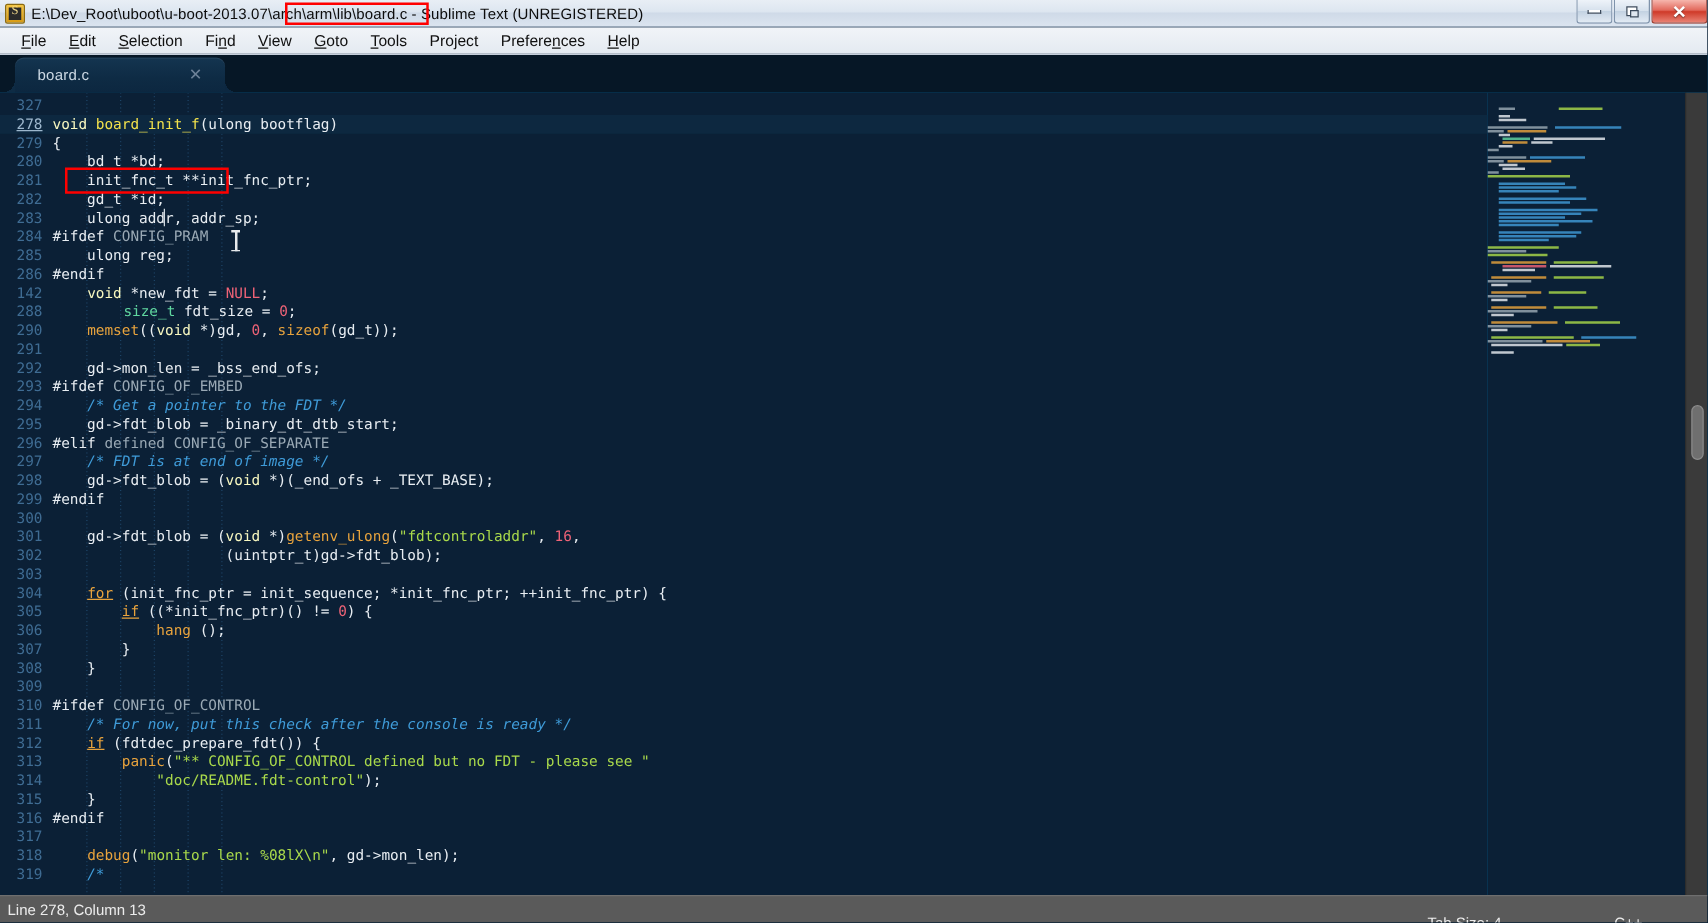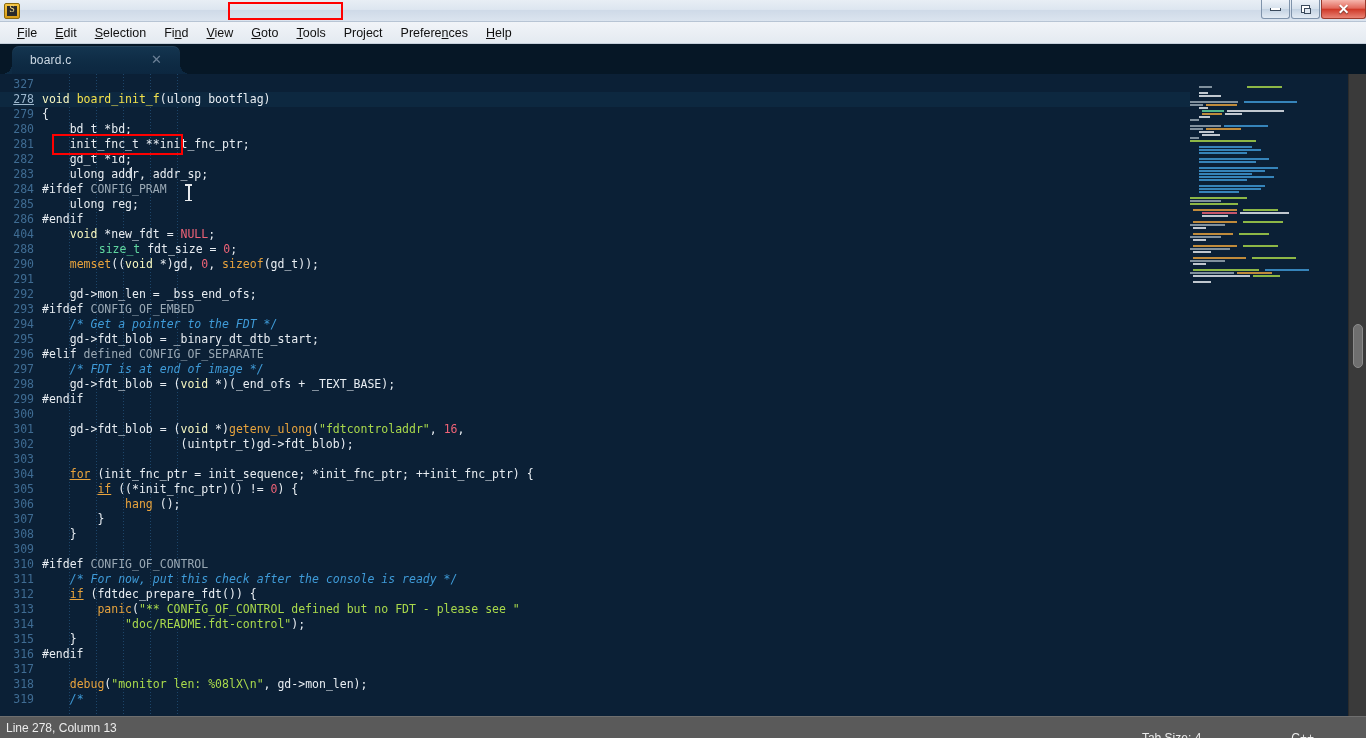--- a/index.html
+++ b/index.html
@@ -257,20 +257,21 @@
   .sb-tab { margin-right: 90px; }
   .sb-syn { margin-right: 52px; }
 </style>
 </head>
 <body>
 
 <div id="app">
 
   <div class="titlebar">
     <div class="tb-icon"></div>
+    <div class="tb-title"><span>E:\Dev_Root\uboot\u-boot-2013.07\arch\</span><span class="hl">arm\lib\board.c</span><span> - Sublime Text (UNREGISTERED)</span></div>
 
     <div class="wincontrols">
       <div class="wc">
           <span class="glyph-min"></span>
         </div>
       <div class="wc">
           <span class="glyph-restore"></span>
         </div>
       <div class="wc close">
           <span class="glyph-close">✕</span>
@@ -312,21 +313,21 @@
           <div class="row"><div class="gut">327</div><div class="src">&nbsp;</div></div>
           <div class="row cur"><div class="gut">278</div><div class="src"><span class="k">void </span><span class="fnd">board_init_f</span><span class="pl">(ulong bootflag)</span></div></div>
           <div class="row"><div class="gut">279</div><div class="src"><span class="pl">{</span></div></div>
           <div class="row"><div class="gut">280</div><div class="src"><span class="pl">    bd_t *bd;</span></div></div>
           <div class="row"><div class="gut">281</div><div class="src"><span class="pl">    init_fnc_t **init_fnc_ptr;</span></div></div>
           <div class="row"><div class="gut">282</div><div class="src"><span class="pl">    gd_t *id;</span></div></div>
           <div class="row"><div class="gut">283</div><div class="src"><span class="pl">    ulong addr, addr_sp;</span></div></div>
           <div class="row"><div class="gut">284</div><div class="src"><span class="ppk">#ifdef </span><span class="pp">CONFIG_PRAM</span></div></div>
           <div class="row"><div class="gut">285</div><div class="src"><span class="pl">    ulong reg;</span></div></div>
           <div class="row"><div class="gut">286</div><div class="src"><span class="ppk">#endif</span></div></div>
-          <div class="row"><div class="gut">404</div><div class="src"><span class="pl">    </span><span class="k">void</span><span class="pl"> *new_fdt = </span><span class="num">NULL</span><span class="pl">;</span></div></div>
+          <div class="row"><div class="gut">142</div><div class="src"><span class="pl">    </span><span class="k">void</span><span class="pl"> *new_fdt = </span><span class="num">NULL</span><span class="pl">;</span></div></div>
           <div class="row"><div class="gut">288</div><div class="src"><span class="pl">    </span><span class="typ">size_t</span><span class="pl"> fdt_size = </span><span class="num">0</span><span class="pl">;</span></div></div>
           <div class="row"><div class="gut">290</div><div class="src"><span class="pl">    </span><span class="fn">memset</span><span class="pl">((</span><span class="k">void</span><span class="pl"> *)gd, </span><span class="num">0</span><span class="pl">, </span><span class="fn">sizeof</span><span class="pl">(gd_t));</span></div></div>
           <div class="row"><div class="gut">291</div><div class="src">&nbsp;</div></div>
           <div class="row"><div class="gut">292</div><div class="src"><span class="pl">    gd-&gt;mon_len = _bss_end_ofs;</span></div></div>
           <div class="row"><div class="gut">293</div><div class="src"><span class="ppk">#ifdef </span><span class="pp">CONFIG_OF_EMBED</span></div></div>
           <div class="row"><div class="gut">294</div><div class="src"><span class="pl">    </span><span class="cmt">/* Get a pointer to the FDT */</span></div></div>
           <div class="row"><div class="gut">295</div><div class="src"><span class="pl">    gd-&gt;fdt_blob = _binary_dt_dtb_start;</span></div></div>
           <div class="row"><div class="gut">296</div><div class="src"><span class="ppk">#elif </span><span class="pp">defined CONFIG_OF_SEPARATE</span></div></div>
           <div class="row"><div class="gut">297</div><div class="src"><span class="pl">    </span><span class="cmt">/* FDT is at end of image */</span></div></div>
           <div class="row"><div class="gut">298</div><div class="src"><span class="pl">    gd-&gt;fdt_blob = (</span><span class="k">void</span><span class="pl"> *)(_end_ofs + _TEXT_BASE);</span></div></div>

